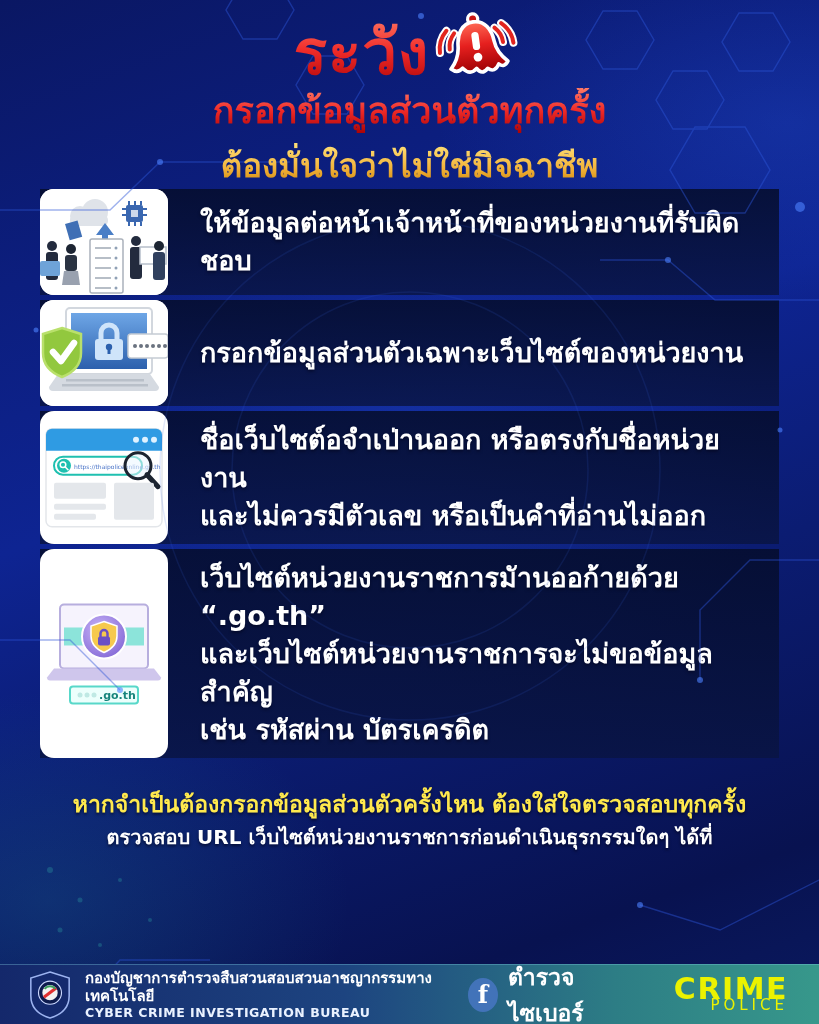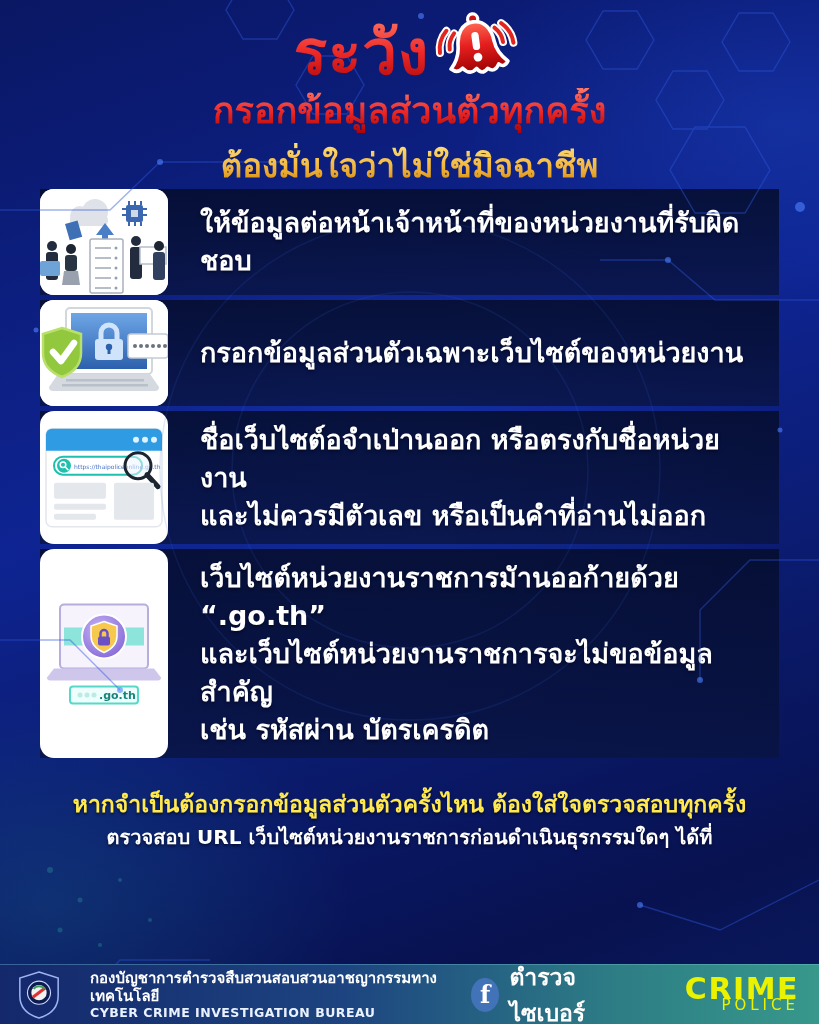--- a/index.html
+++ b/index.html
@@ -42,22 +42,22 @@
     margin-bottom:5px;min-height:104px;}
   .item-img{flex:none;width:128px;background:#fff;border-radius:14px;display:flex;align-items:flex-end;justify-content:center;overflow:hidden;}
   .item-img svg{width:100%;height:100%;}
   .item-text{align-self:center;color:#fff;font-size:27px;font-weight:600;line-height:1.4;
     padding:10px 18px 10px 32px;white-space:pre-line;text-shadow:0 2px 3px rgba(0,0,20,.5);}
 
   .footnote{margin-top:30px;text-align:center;}
   .foot-yellow{color:#ffe94d;font-size:23px;font-weight:700;line-height:1.4;text-shadow:0 2px 3px rgba(0,0,20,.6);}
   .foot-white{color:#ffffff;font-size:20px;font-weight:600;line-height:1.45;margin-top:2px;text-shadow:0 2px 3px rgba(0,0,20,.6);}
 
-  .footer{position:absolute;left:0;right:0;bottom:0;height:60px;display:flex;align-items:center;gap:28px;
-    padding:0 16px;box-sizing:border-box;border-top:1px solid rgba(130,210,230,.35);
+  .footer{position:absolute;left:0;right:0;bottom:0;height:60px;display:flex;align-items:center;gap:12px;
+    padding:0 27px;box-sizing:border-box;border-top:1px solid rgba(130,210,230,.35);
     background:linear-gradient(90deg,#14286b 0%,#1d4480 42%,#2d7d85 75%,#37988b 100%);}
   .f-logo{width:46px;height:50px;flex:none;}
   .f-org{line-height:1.2;}
   .f-org-th{font-size:15px;font-weight:700;color:#fff;}
   .f-org-en{font-size:12.5px;font-weight:700;color:#eaf2ff;letter-spacing:.5px;}
   .f-fb{display:flex;align-items:center;gap:10px;margin-left:auto;cursor:pointer;}
   .fb-circle{width:34px;height:34px;border-radius:50%;background:#4273b9;color:#fff;font-weight:800;font-size:24px;
     display:flex;align-items:center;justify-content:center;font-family:"DejaVu Serif","Liberation Serif",serif;}
   .f-fb-label{font-size:23px;font-weight:700;color:#fff;}
   .f-brand{margin-left:28px;margin-right:4px;text-align:right;color:#ebf200;line-height:.78;}

